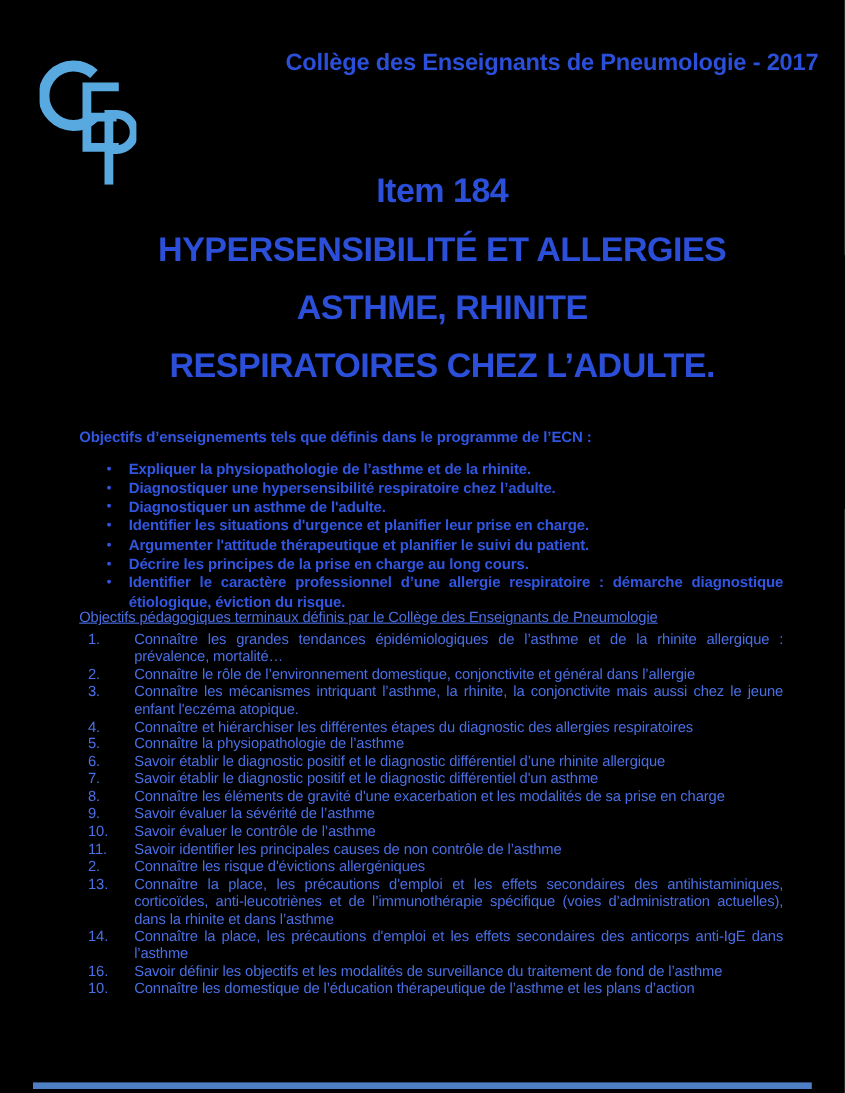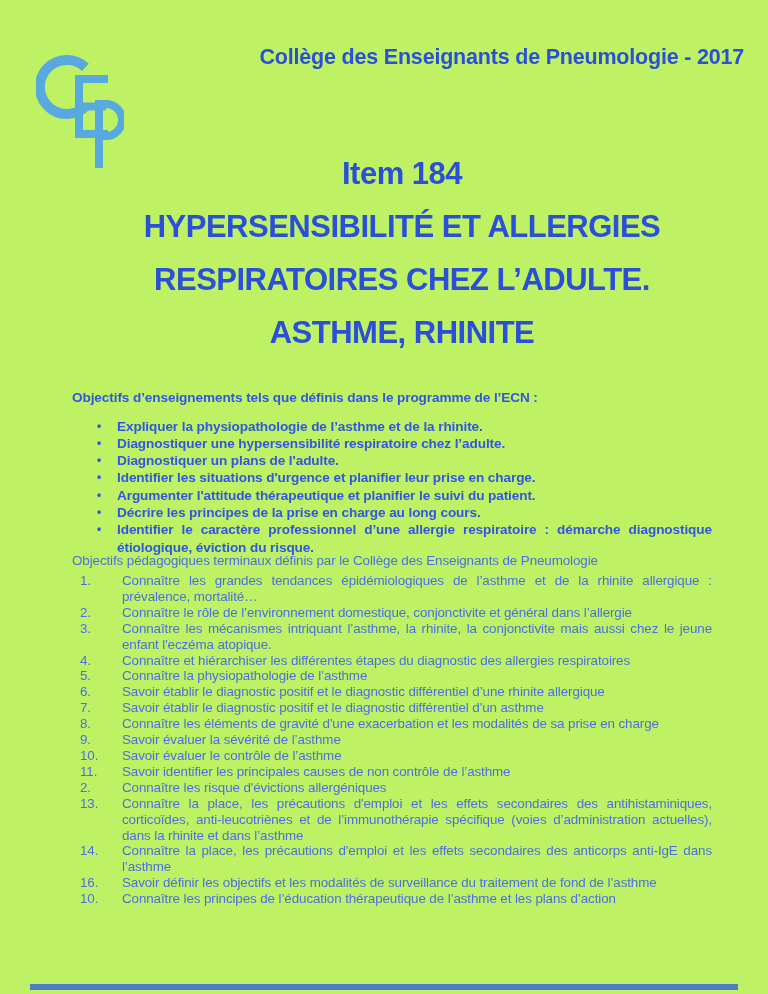--- a/index.html
+++ b/index.html
@@ -1,20 +1,20 @@
 <!DOCTYPE html>
 <html><head>
 <meta charset="utf-8">
 <style>
   html,body { margin:0; padding:0; }
   body {
     width:768px; height:994px; background:#ffffff; position:relative;
     font-family:"Liberation Sans", sans-serif; overflow:hidden;
   }
-  .page { position:absolute; inset:0; background:#bef264; }
+  .page { position:absolute; inset:0; background:#000000; }
 
   
   .logo { position:absolute; left:36px; top:42px; width:88px; height:126px; }
 
   
   .header {
     position:absolute; top:45px; right:24px; white-space:nowrap;
     font-size:21.5px; font-weight:bold; letter-spacing:-0.2px; color:#2B4FD8;
   }
 
@@ -34,21 +34,21 @@
   .obj1 ul { list-style:none; margin:0; padding:0; }
   .obj1 li { display:flex; line-height:17.3px; }
   .obj1 .bullet { flex:none; width:20px; padding-left:25px; font-size:12px; }
   .obj1 .txt { flex:1; text-align:justify; }
 
   
   .obj2 {
     position:absolute; left:72px; width:640px; top:552px;
     color:#4A6FE4; font-size:13.4px; letter-spacing:-0.1px;
   }
-  .obj2 .heading { line-height:17px; margin-bottom:4px; }
+  .obj2 .heading { line-height:17px; margin-bottom:4px;text-decoration:underline; }
   .obj2 ol { list-style:none; margin:0; padding:0; }
   .obj2 li { display:flex; line-height:15.9px; }
   .obj2 .num { flex:none; width:42px; margin-left:8px; }
   .obj2 .txt { flex:1; text-align:justify; }
 
   
   .footer-rule {
     position:absolute; left:30px; width:708px; top:984px; height:6px;
     background:#4E7FC4;
   }
@@ -62,41 +62,41 @@
     <path d="M 49.4 25.3 A 27 27 0 1 0 49.4 64.7" stroke="#58A9DF" stroke-width="10"></path>
     <path d="M 43 33 V 96 M 39 37 H 72 M 43 64.5 H 70 M 39 92 H 72" stroke="#58A9DF" stroke-width="8"></path>
     <path d="M 63 58 V 126 M 63 62 H 70 A 16 16 0 0 1 70 94 H 63" stroke="#58A9DF" stroke-width="8"></path>
   </svg>
 
   <div class="header">Collège des Enseignants de Pneumologie - 2017</div>
 
   <div class="titleblock">
     <div class="tline">Item 184</div>
     <div class="tline">HYPERSENSIBILITÉ ET ALLERGIES</div>
+    <div class="tline">ASTHME, RHINITE</div>
     <div class="tline">RESPIRATOIRES CHEZ L’ADULTE.</div>
-    <div class="tline">ASTHME, RHINITE</div>
   </div>
 
   <div class="obj1">
     <div class="heading">Objectifs d’enseignements tels que définis dans le programme de l’ECN :</div>
     <ul>
 
         <li>
           <span class="bullet">•</span>
           <span class="txt">Expliquer la physiopathologie de l’asthme et de la rhinite.</span>
         </li>
 
         <li>
           <span class="bullet">•</span>
           <span class="txt">Diagnostiquer une hypersensibilité respiratoire chez l’adulte.</span>
         </li>
 
         <li>
           <span class="bullet">•</span>
-          <span class="txt">Diagnostiquer un plans de l'adulte.</span>
+          <span class="txt">Diagnostiquer un asthme de l'adulte.</span>
         </li>
 
         <li>
           <span class="bullet">•</span>
           <span class="txt">Identifier les situations d'urgence et planifier leur prise en charge.</span>
         </li>
 
         <li>
           <span class="bullet">•</span>
           <span class="txt">Argumenter l'attitude thérapeutique et planifier le suivi du patient.</span>
@@ -189,20 +189,20 @@
         </li>
 
 
         <li>
           <span class="num">16.</span>
           <span class="txt">Savoir définir les objectifs et les modalités de surveillance du traitement de fond de l’asthme</span>
         </li>
 
         <li>
           <span class="num">10.</span>
-          <span class="txt">Connaître les principes de l’éducation thérapeutique de l’asthme et les plans d’action</span>
+          <span class="txt">Connaître les domestique de l’éducation thérapeutique de l’asthme et les plans d’action</span>
         </li>
       </ol>
   </div>
 
   <div class="footer-rule"></div>
 
 </div>
 
 </body></html>

